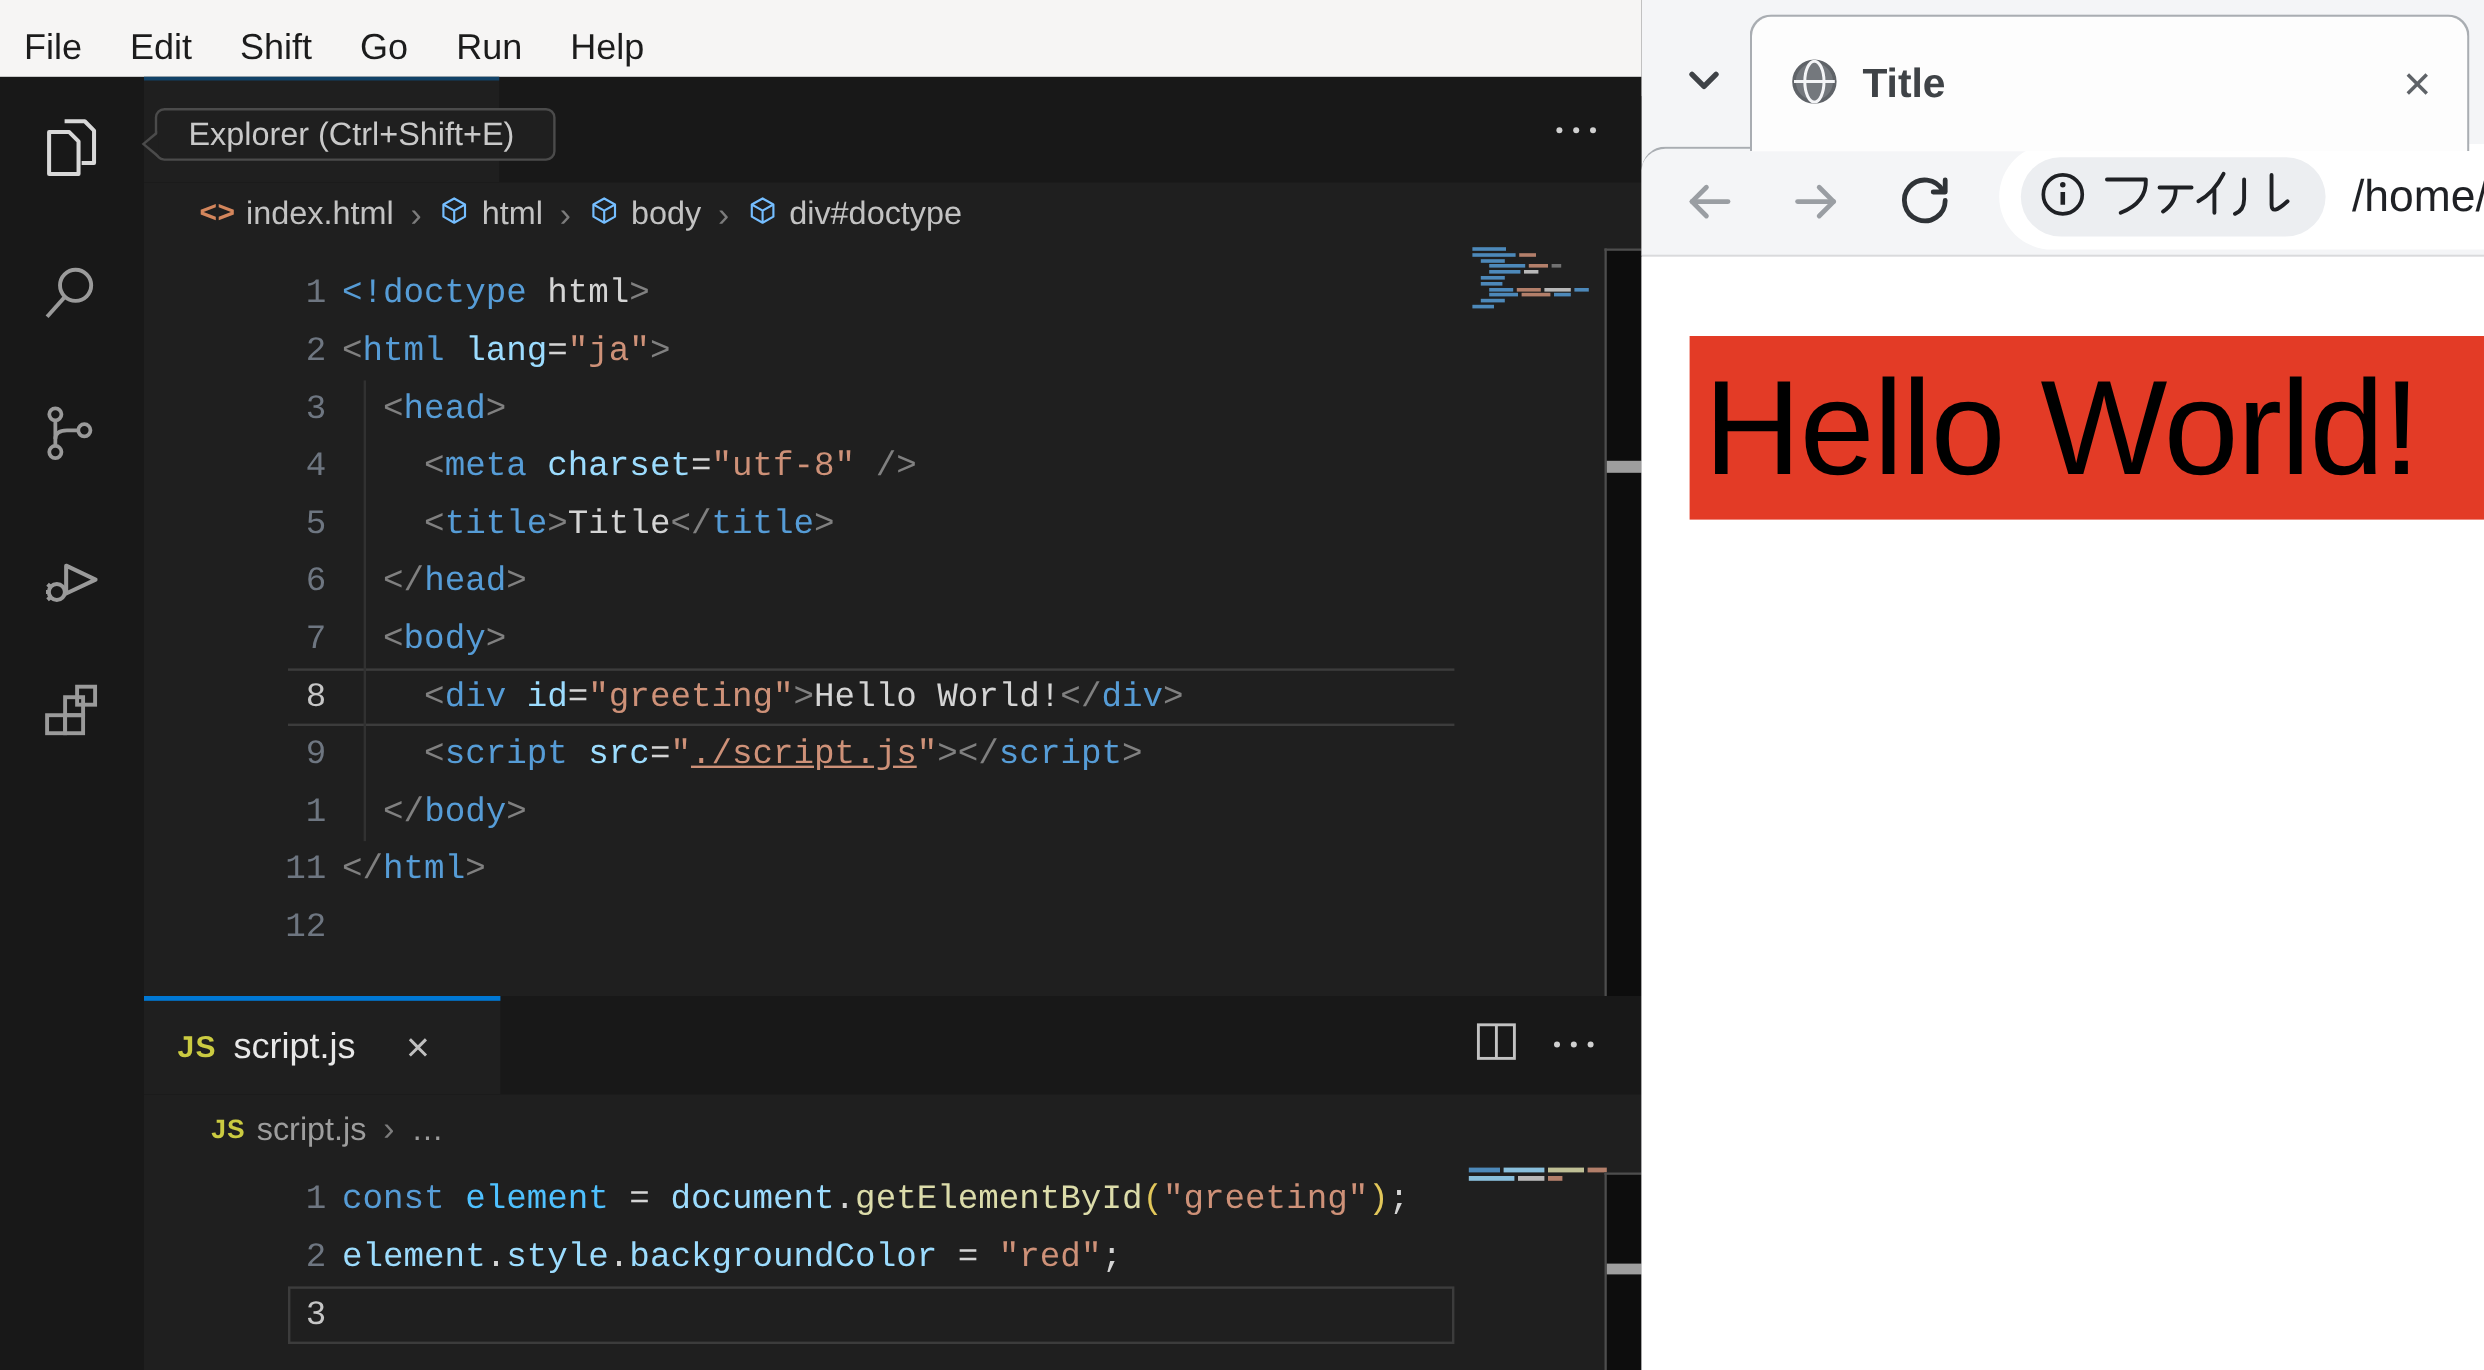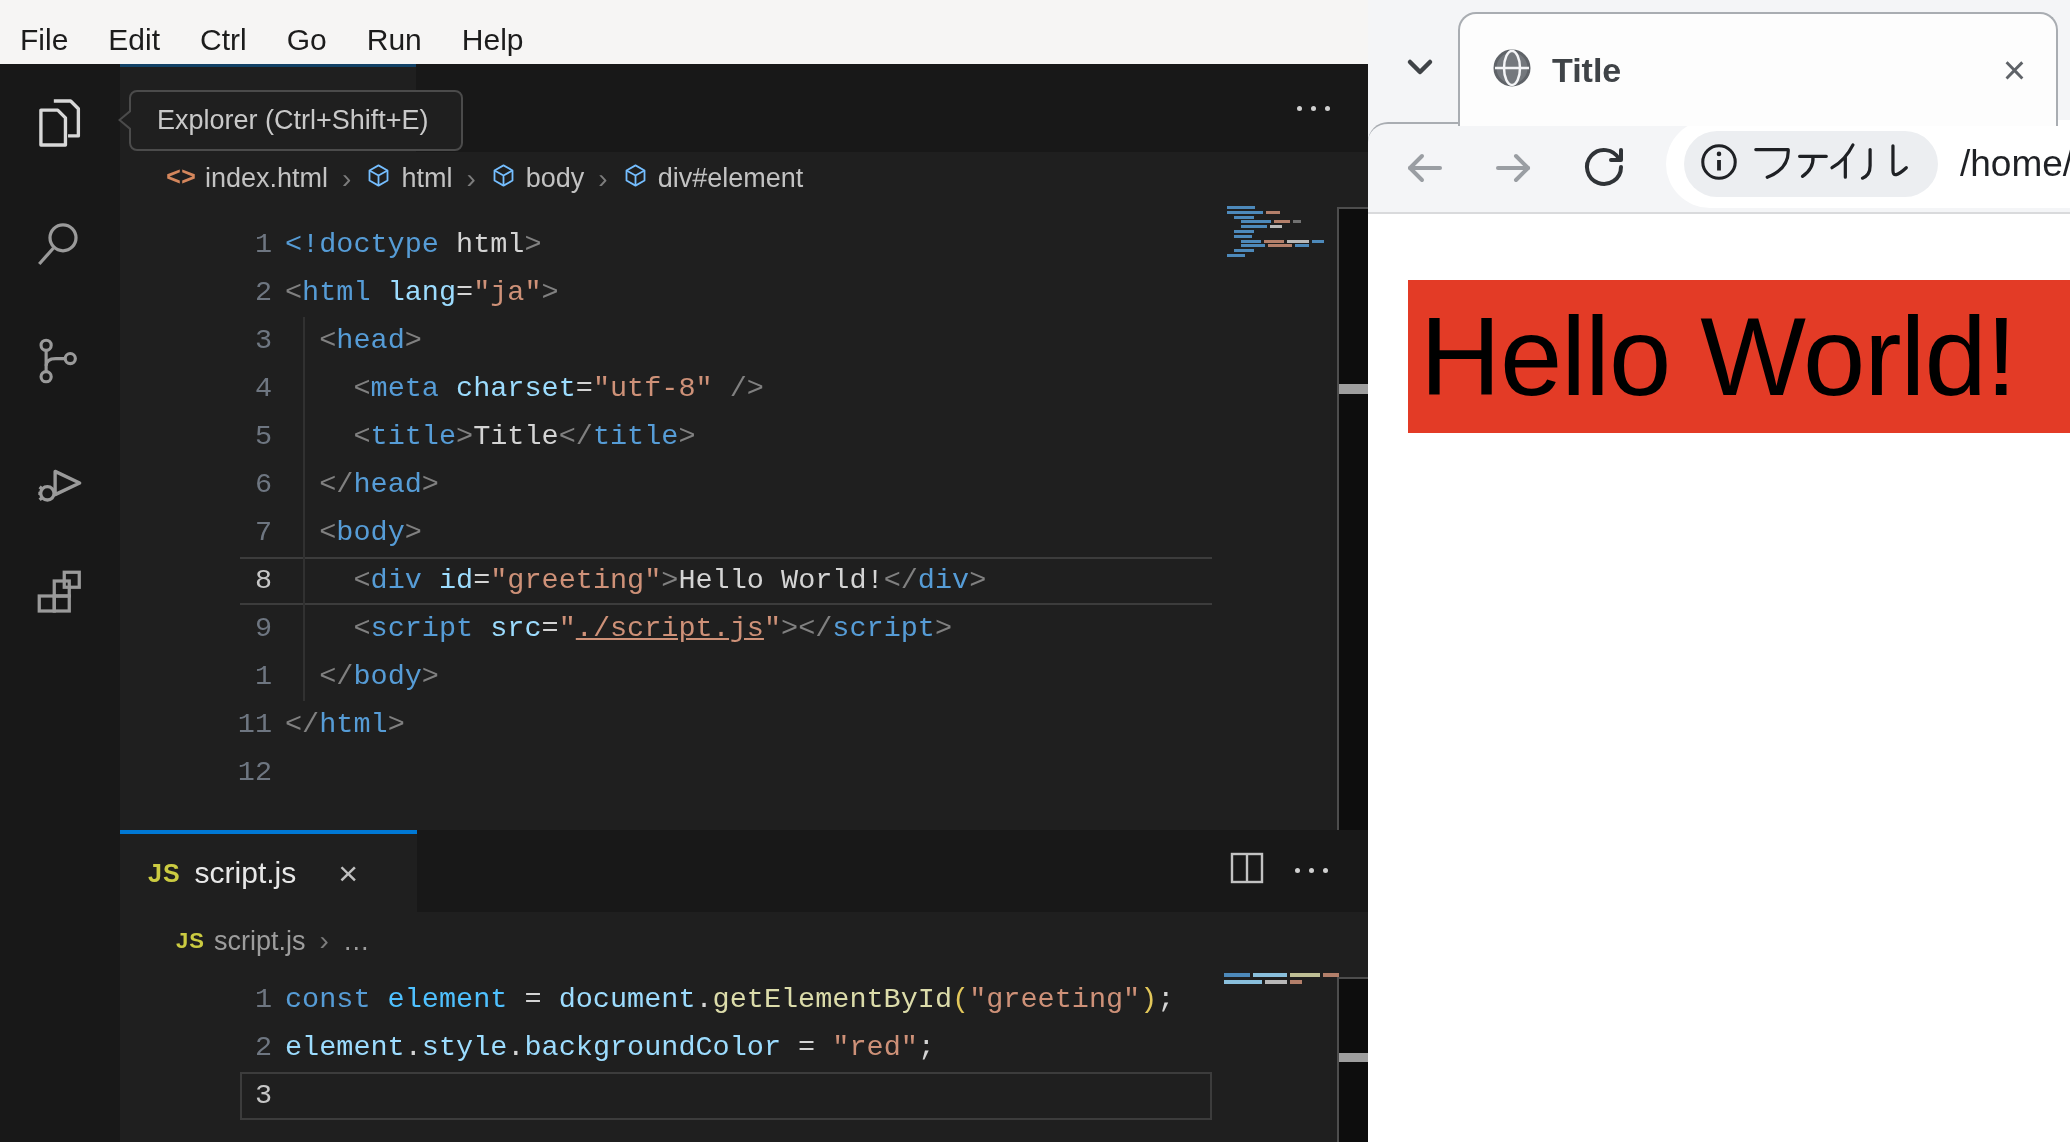--- a/index.html
+++ b/index.html
@@ -56,21 +56,21 @@
   .mm-row { position:absolute; display:flex; gap:3px; }
   .mm-row i { display:block; height:100%; }
   #minimap-top { left:1227px; top:206px; width:90px; height:56px; }
   #minimap-bot { left:1224px; top:973px; width:112px; height:14px; }
 
   .scrollcol { background:#0d0d0d; border-left:2px solid #4d4d4d; border-top:2px solid #4d4d4d; }
   #scrollcol-top { left:1337px; top:207px; width:31px; height:623px; }
   #scrollcol-bot { left:1337px; top:977px; width:31px; height:165px; }
   .thumb { position:absolute; left:0; width:100%; background:#9e9e9e; }
 
-  #tooltip { left:129px; top:90px; width:334px; height:61px; background:#1f1f1f;
+  #tooltip { left:129px; top:90px; width:334px; height:44px; background:#1f1f1f;
              border:2px solid #4b4b4b; border-radius:8px; display:flex; align-items:center;
              padding-left:26px; font-size:27px; color:#c9c9c9; z-index:30; }
   #tooltip .arrow-b { position:absolute; left:-13px; top:17px; width:0; height:0;
              border-top:11px solid transparent; border-bottom:11px solid transparent;
              border-right:13px solid #4b4b4b; }
   #tooltip .arrow-f { position:absolute; left:-10px; top:19px; width:0; height:0;
              border-top:9px solid transparent; border-bottom:9px solid transparent;
              border-right:11px solid #1f1f1f; }
 
   #tabbar-bot { left:120px; top:830px; width:1248px; height:82px; background:#181818; }
@@ -111,21 +111,21 @@
 </head>
 <body>
 
 <div id="stage">
 
   <div id="vscode" class="abs">
 
     <div id="menubar" class="abs">
         <span class="menu-item">File</span>
         <span class="menu-item">Edit</span>
-        <span class="menu-item">Ctrl</span>
+        <span class="menu-item">Shift</span>
         <span class="menu-item">Go</span>
         <span class="menu-item">Run</span>
         <span class="menu-item">Help</span>
       </div>
 
     <div id="activitybar" class="abs">
       <span class="ab-icon" style="top:28px">
         <svg viewBox="0 0 24 24" width="62" height="62" fill="none" stroke="#d8d8d8" stroke-width="1.3" stroke-linejoin="round">
           <path d="M10 3.5h6.5l3 3V17h-4"></path>
             <path d="M5 7h6.5l3 3V20.5H5z"></path>
@@ -197,21 +197,21 @@
               <path d="M4 7.5l8 4.5 8-4.5M12 12v9"></path>
             </svg></span>
           <span>body</span>
         </span>
         <span class="bc-sep">›</span>
         <span class="bc-item">
           <span><svg viewBox="0 0 24 24" width="27" height="27" fill="none" stroke="#75beff" stroke-width="1.6" stroke-linejoin="round">
               <path d="M12 3l8 4.5v9L12 21l-8-4.5v-9z"></path>
               <path d="M4 7.5l8 4.5 8-4.5M12 12v9"></path>
             </svg></span>
-          <span>div#element</span>
+          <span>div#doctype</span>
         </span>
       </div>
 
     <div id="editor-top" class="abs"></div>
     <div id="line8-box" class="abs"></div>
     <div id="indent-guide" class="abs"></div>
     <div id="gutter-top" class="abs gutter"><div class="ln">1</div><div class="ln">2</div><div class="ln">3</div><div class="ln">4</div><div class="ln">5</div><div class="ln">6</div><div class="ln">7</div><div class="ln active">8</div><div class="ln">9</div><div class="ln">1</div><div class="ln">11</div><div class="ln">12</div></div>
     <div id="code-top" class="abs code"><div class="row"><span style="color: rgb(86, 156, 214);">&lt;!doctype</span><span style="color: rgb(212, 212, 212);"> html</span><span style="color: rgb(128, 128, 128);">&gt;</span></div><div class="row"><span style="color: rgb(128, 128, 128);">&lt;</span><span style="color: rgb(86, 156, 214);">html</span><span style="color: rgb(156, 220, 254);"> lang</span><span style="color: rgb(212, 212, 212);">=</span><span style="color: rgb(206, 145, 120);">"ja"</span><span style="color: rgb(128, 128, 128);">&gt;</span></div><div class="row"><span style="color: rgb(212, 212, 212);">  </span><span style="color: rgb(128, 128, 128);">&lt;</span><span style="color: rgb(86, 156, 214);">head</span><span style="color: rgb(128, 128, 128);">&gt;</span></div><div class="row"><span style="color: rgb(212, 212, 212);">    </span><span style="color: rgb(128, 128, 128);">&lt;</span><span style="color: rgb(86, 156, 214);">meta</span><span style="color: rgb(156, 220, 254);"> charset</span><span style="color: rgb(212, 212, 212);">=</span><span style="color: rgb(206, 145, 120);">"utf-8"</span><span style="color: rgb(212, 212, 212);"> </span><span style="color: rgb(128, 128, 128);">/&gt;</span></div><div class="row"><span style="color: rgb(212, 212, 212);">    </span><span style="color: rgb(128, 128, 128);">&lt;</span><span style="color: rgb(86, 156, 214);">title</span><span style="color: rgb(128, 128, 128);">&gt;</span><span style="color: rgb(212, 212, 212);">Title</span><span style="color: rgb(128, 128, 128);">&lt;/</span><span style="color: rgb(86, 156, 214);">title</span><span style="color: rgb(128, 128, 128);">&gt;</span></div><div class="row"><span style="color: rgb(212, 212, 212);">  </span><span style="color: rgb(128, 128, 128);">&lt;/</span><span style="color: rgb(86, 156, 214);">head</span><span style="color: rgb(128, 128, 128);">&gt;</span></div><div class="row"><span style="color: rgb(212, 212, 212);">  </span><span style="color: rgb(128, 128, 128);">&lt;</span><span style="color: rgb(86, 156, 214);">body</span><span style="color: rgb(128, 128, 128);">&gt;</span></div><div class="row"><span style="color: rgb(212, 212, 212);">    </span><span style="color: rgb(128, 128, 128);">&lt;</span><span style="color: rgb(86, 156, 214);">div</span><span style="color: rgb(156, 220, 254);"> id</span><span style="color: rgb(212, 212, 212);">=</span><span style="color: rgb(206, 145, 120);">"greeting"</span><span style="color: rgb(128, 128, 128);">&gt;</span><span style="color: rgb(212, 212, 212);">Hello World!</span><span style="color: rgb(128, 128, 128);">&lt;/</span><span style="color: rgb(86, 156, 214);">div</span><span style="color: rgb(128, 128, 128);">&gt;</span></div><div class="row"><span style="color: rgb(212, 212, 212);">    </span><span style="color: rgb(128, 128, 128);">&lt;</span><span style="color: rgb(86, 156, 214);">script</span><span style="color: rgb(156, 220, 254);"> src</span><span style="color: rgb(212, 212, 212);">=</span><span style="color: rgb(206, 145, 120);">"</span><span style="color: rgb(206, 145, 120); text-decoration: underline;">./script.js</span><span style="color: rgb(206, 145, 120);">"</span><span style="color: rgb(128, 128, 128);">&gt;&lt;/</span><span style="color: rgb(86, 156, 214);">script</span><span style="color: rgb(128, 128, 128);">&gt;</span></div><div class="row"><span style="color: rgb(212, 212, 212);">  </span><span style="color: rgb(128, 128, 128);">&lt;/</span><span style="color: rgb(86, 156, 214);">body</span><span style="color: rgb(128, 128, 128);">&gt;</span></div><div class="row"><span style="color: rgb(128, 128, 128);">&lt;/</span><span style="color: rgb(86, 156, 214);">html</span><span style="color: rgb(128, 128, 128);">&gt;</span></div><div class="row"></div></div>
     <div id="minimap-top" class="abs minimap">
         <span class="mm-row" style="top: 0px; left: 0px; height: 3px;">

